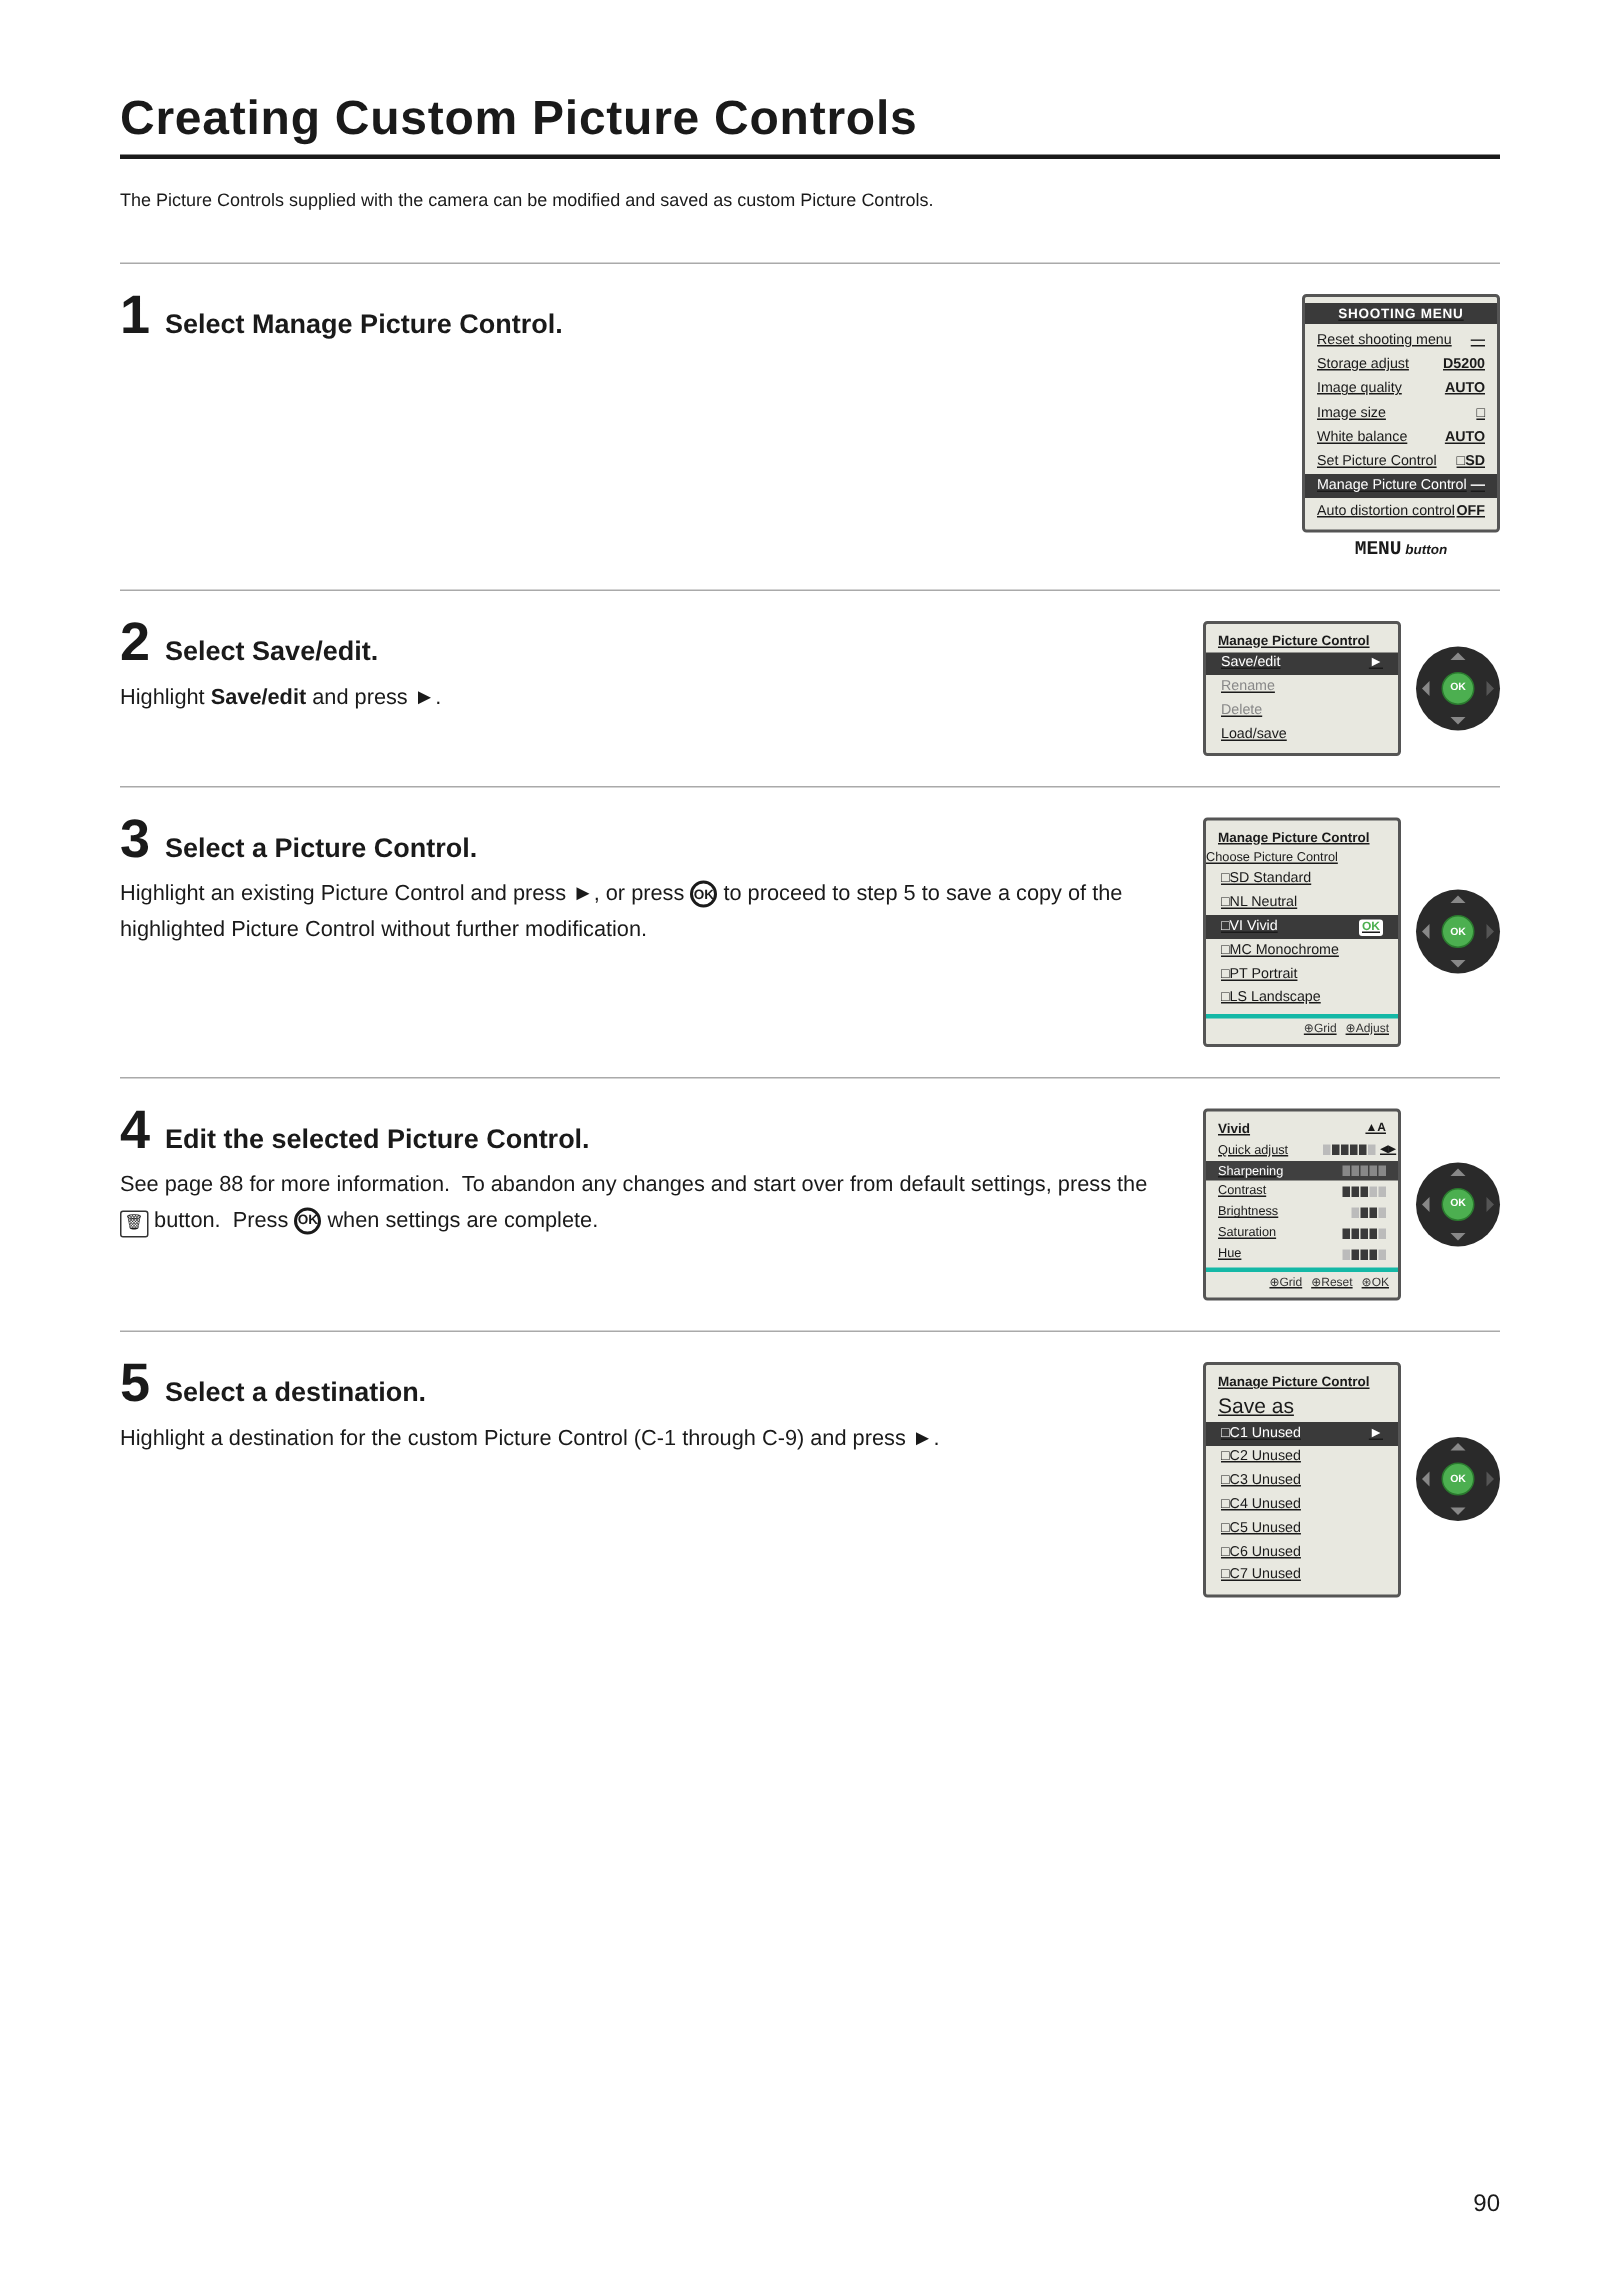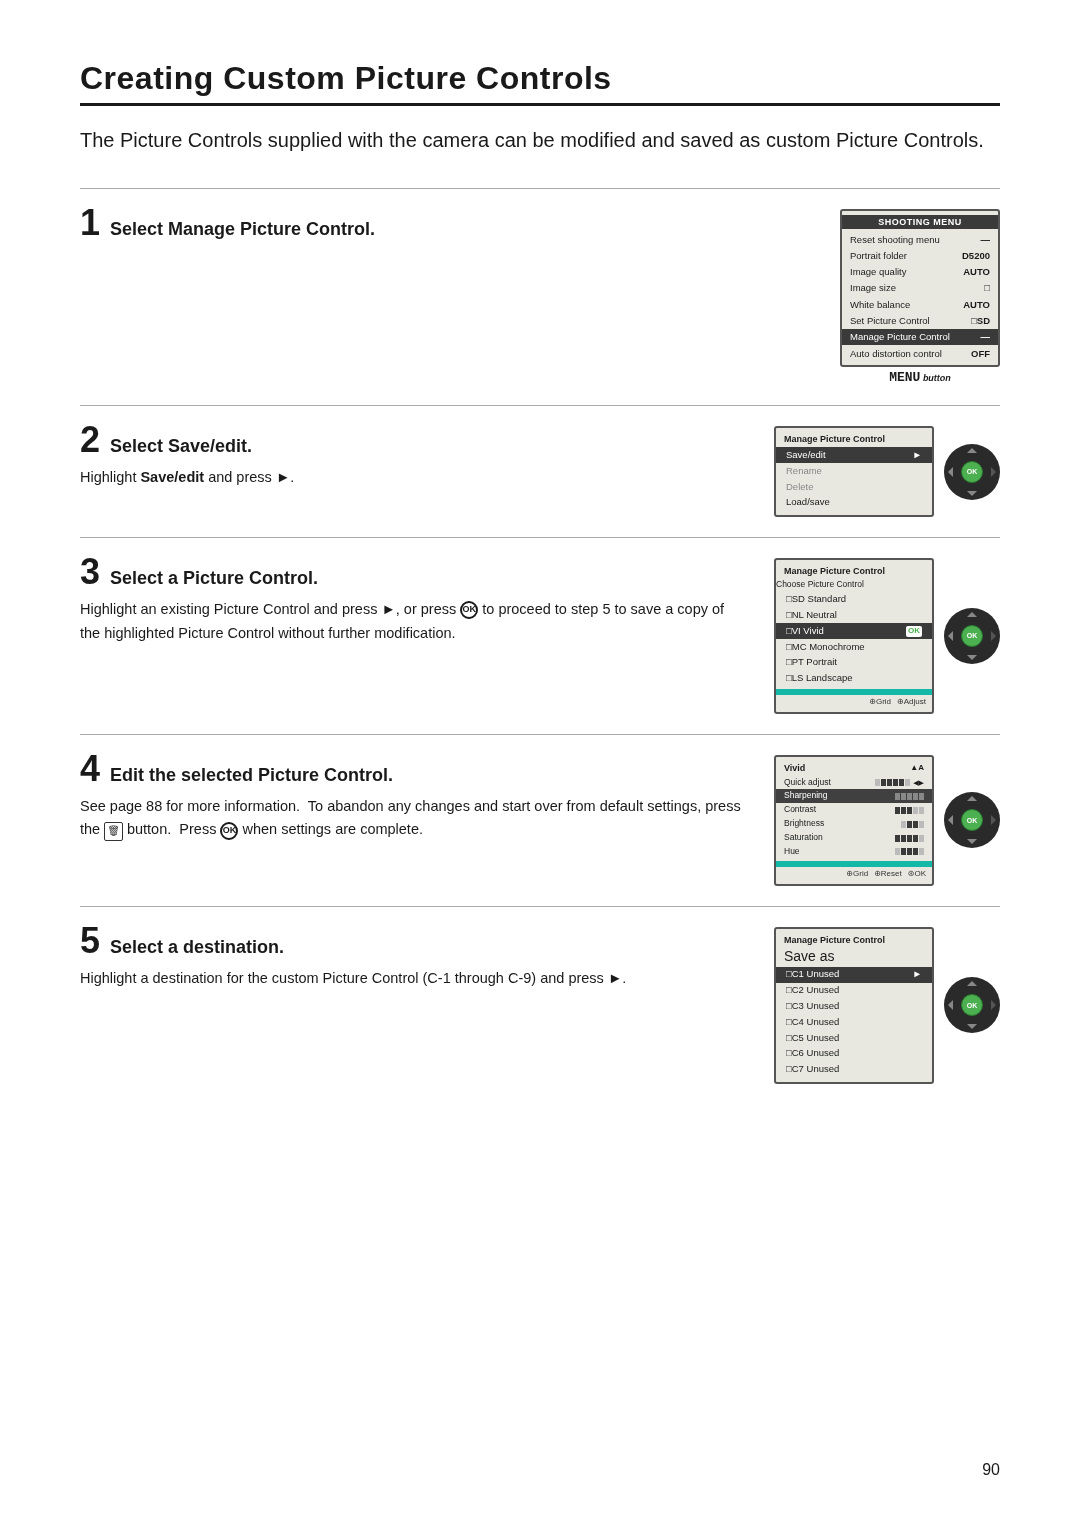--- a/index.html
+++ b/index.html
@@ -18,21 +18,21 @@
       font-size: 32px;
       font-weight: 900;
       border-bottom: 3px solid #1a1a1a;
       padding-bottom: 6px;
       margin-bottom: 18px;
       font-family: Arial, Helvetica, sans-serif;
       letter-spacing: 0.5px;
     }
 
     .intro-text {
-      font-size: 20px;
+      font-size: 12px;
       line-height: 1.6;
       margin-bottom: 32px;
       font-family: Arial, Helvetica, sans-serif;
     }
 
     .step-section {
       display: flex;
       align-items: flex-start;
       border-top: 1.5px solid #aaa;
       padding-top: 20px;
@@ -97,23 +97,24 @@
     }
 
     
     .screen {
       background: #e8e8e0;
       border: 2px solid #555;
       border-radius: 3px;
       font-size: 10px;
       font-family: Arial, Helvetica, sans-serif;
       padding: 4px 0;
-      width: 160px;
+      width: 132px;
       min-height: 110px;
       flex-shrink: 0;
+      text-decoration: underline;
     }
 
     .screen-title-bar {
       background: #3a3a3a;
       color: #ffffff;
       text-align: center;
       font-size: 9px;
       padding: 2px 6px;
       margin-bottom: 2px;
       font-weight: 700;
@@ -232,21 +233,21 @@
       color: #888;
     }
 
     .screen-footer {
       display: flex;
       justify-content: flex-end;
       gap: 6px;
       padding: 2px 6px;
       font-size: 8px;
       color: #333;
-      border-top: 6px solid #14b8a6;
+      border-top: 3px solid #14b8a6;
       margin-top: 2px;
     }
 
     .screen4 .bar-row {
       display: flex;
       justify-content: space-between;
       align-items: center;
       padding: 1px 8px;
       font-size: 8.5px;
       line-height: 1.4;
@@ -294,21 +295,21 @@
     </div>
     <div class="step-right">
       <div style="display:flex;flex-direction:column;align-items:center;">
         <div class="screen">
           <div class="screen-title-bar">SHOOTING MENU</div>
           <div class="screen-row">
               <span class="screen-row-label">Reset shooting menu</span>
               <span class="screen-row-value">—</span>
             </div>
           <div class="screen-row">
-              <span class="screen-row-label">Portrait folder</span>
+              <span class="screen-row-label">Storage adjust</span>
               <span class="screen-row-value">D5200</span>
             </div>
           <div class="screen-row">
               <span class="screen-row-label">Image quality</span>
               <span class="screen-row-value">AUTO</span>
             </div>
           <div class="screen-row">
               <span class="screen-row-label">Image size</span>
               <span class="screen-row-value">□</span>
             </div>

